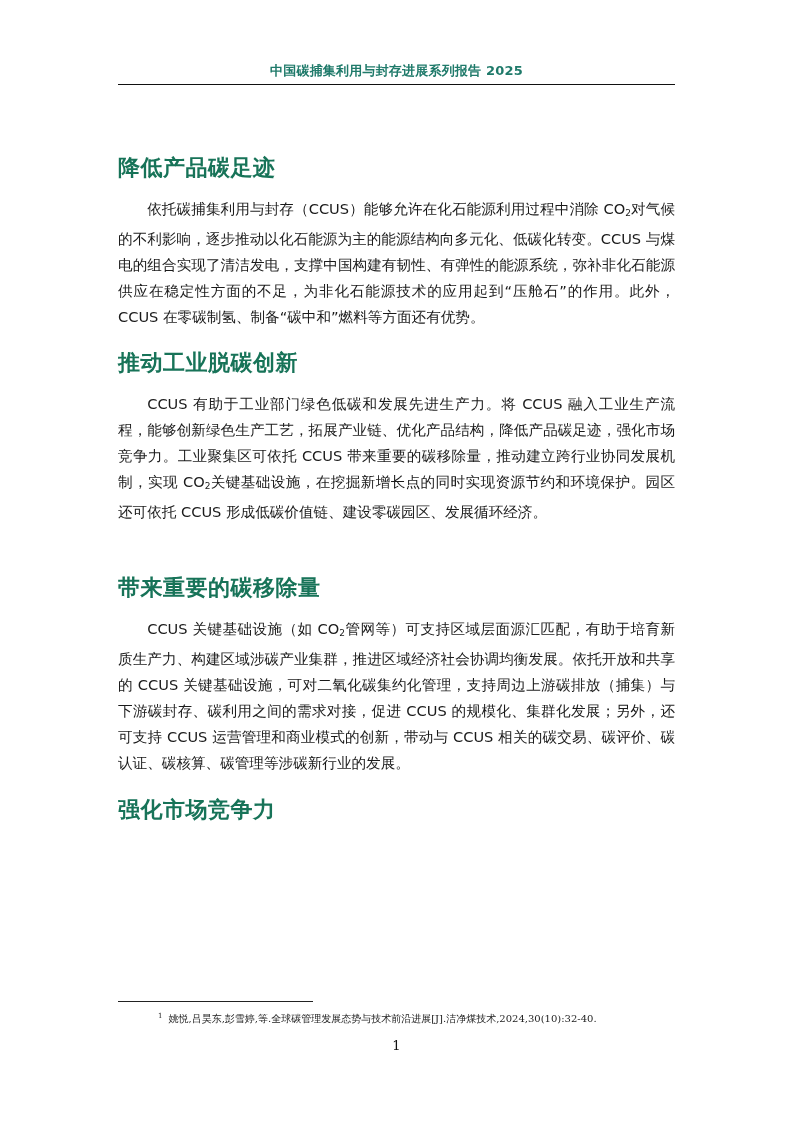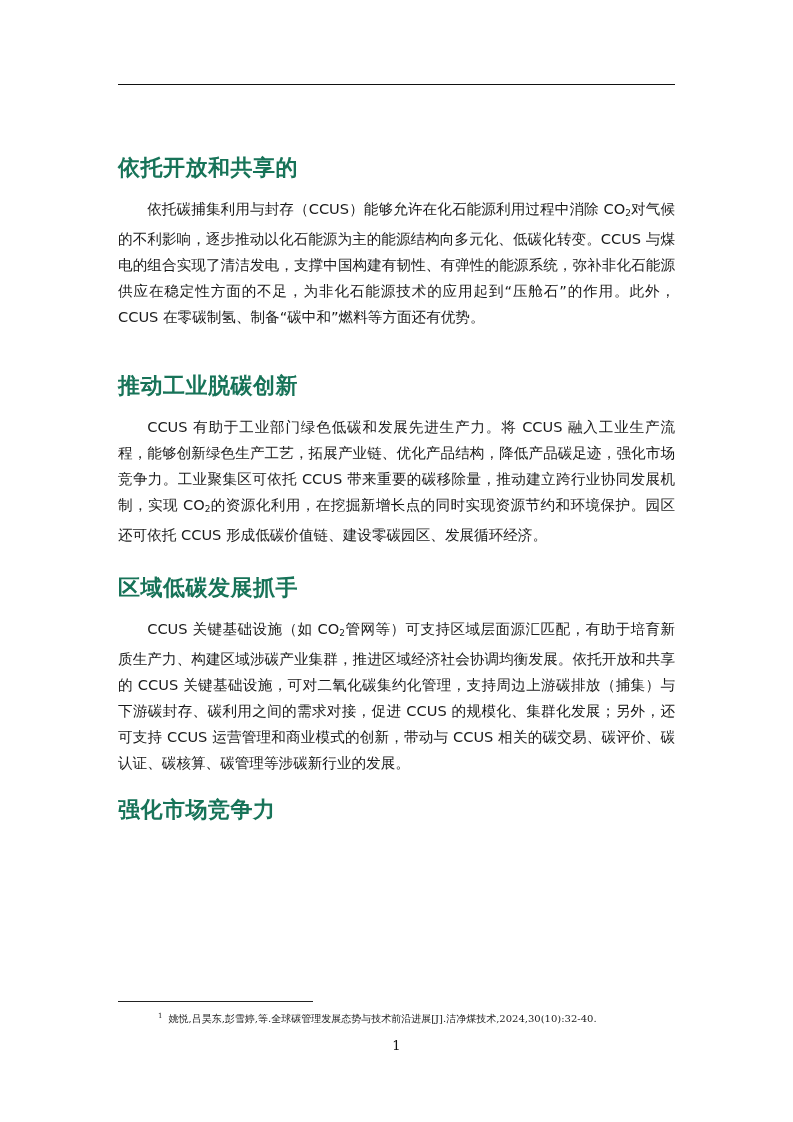--- a/index.html
+++ b/index.html
@@ -22,35 +22,36 @@
          font-family: "DejaVu Serif", "Liberation Serif", serif; white-space:nowrap;margin-left:40px; }
   .footnote .fn-mark { font-size:7px; vertical-align:4px; margin-right:6px; }
   .page-number { position:absolute; left:0; width:793px; top:1038px; text-align:center; font-size:13px;
          font-family: "DejaVu Serif", "Liberation Serif", serif; color:#111; }
 </style>
 </head>
 <body>
 
 <div class="page">
 
+  <div class="running-header">中国碳捕集利用与封存进展系列报告 2025</div>
   <div class="header-rule"></div>
 
 
   <div class="section" style="top:150px;">
-    <h2>依托开放和共享的</h2>
+    <h2>降低产品碳足迹</h2>
     <p><span>依托碳捕集利用与封存（CCUS）能够允许在化石能源利用过程中消除 CO</span><sub>2</sub><span>对气候的不利影响，逐步推动以化石能源为主的能源结构向多元化、低碳化转变。CCUS 与煤电的组合实现了清洁发电，支撑中国构建有韧性、有弹性的能源系统，弥补非化石能源供应在稳定性方面的不足，为非化石能源技术的应用起到“压舱石”的作用。此外，CCUS 在零碳制氢、制备“碳中和”燃料等方面还有优势。</span></p>
   </div>
 
-  <div class="section" style="top:368px;">
+  <div class="section" style="top:345px;">
     <h2>推动工业脱碳创新</h2>
-    <p><span>CCUS 有助于工业部门绿色低碳和发展先进生产力。将 CCUS 融入工业生产流程，能够创新绿色生产工艺，拓展产业链、优化产品结构，降低产品碳足迹，强化市场竞争力。工业聚集区可依托 CCUS 带来重要的碳移除量，推动建立跨行业协同发展机制，实现 CO</span><sub>2</sub><span>的资源化利用，在挖掘新增长点的同时实现资源节约和环境保护。园区还可依托 CCUS 形成低碳价值链、建设零碳园区、发展循环经济。</span></p>
+    <p><span>CCUS 有助于工业部门绿色低碳和发展先进生产力。将 CCUS 融入工业生产流程，能够创新绿色生产工艺，拓展产业链、优化产品结构，降低产品碳足迹，强化市场竞争力。工业聚集区可依托 CCUS 带来重要的碳移除量，推动建立跨行业协同发展机制，实现 CO</span><sub>2</sub><span>关键基础设施，在挖掘新增长点的同时实现资源节约和环境保护。园区还可依托 CCUS 形成低碳价值链、建设零碳园区、发展循环经济。</span></p>
   </div>
 
   <div class="section" style="top:570px;">
-    <h2>区域低碳发展抓手</h2>
+    <h2>带来重要的碳移除量</h2>
     <p><span>CCUS 关键基础设施（如 CO</span><sub>2</sub><span>管网等）可支持区域层面源汇匹配，有助于培育新质生产力、构建区域涉碳产业集群，推进区域经济社会协调均衡发展。依托开放和共享的 CCUS 关键基础设施，可对二氧化碳集约化管理，支持周边上游碳排放（捕集）与下游碳封存、碳利用之间的需求对接，促进 CCUS 的规模化、集群化发展；另外，还可支持 CCUS 运营管理和商业模式的创新，带动与 CCUS 相关的碳交易、碳评价、碳认证、碳核算、碳管理等涉碳新行业的发展。</span></p>
   </div>
 
   <div class="section" style="top:792px;">
     <h2>强化市场竞争力</h2>
   </div>
 
   <div class="fn-rule"></div>
   <div class="footnote"><span class="fn-mark">1</span><span>姚悦,吕昊东,彭雪婷,等.全球碳管理发展态势与技术前沿进展[J].洁净煤技术,2024,30(10):32-40.</span></div>
 

